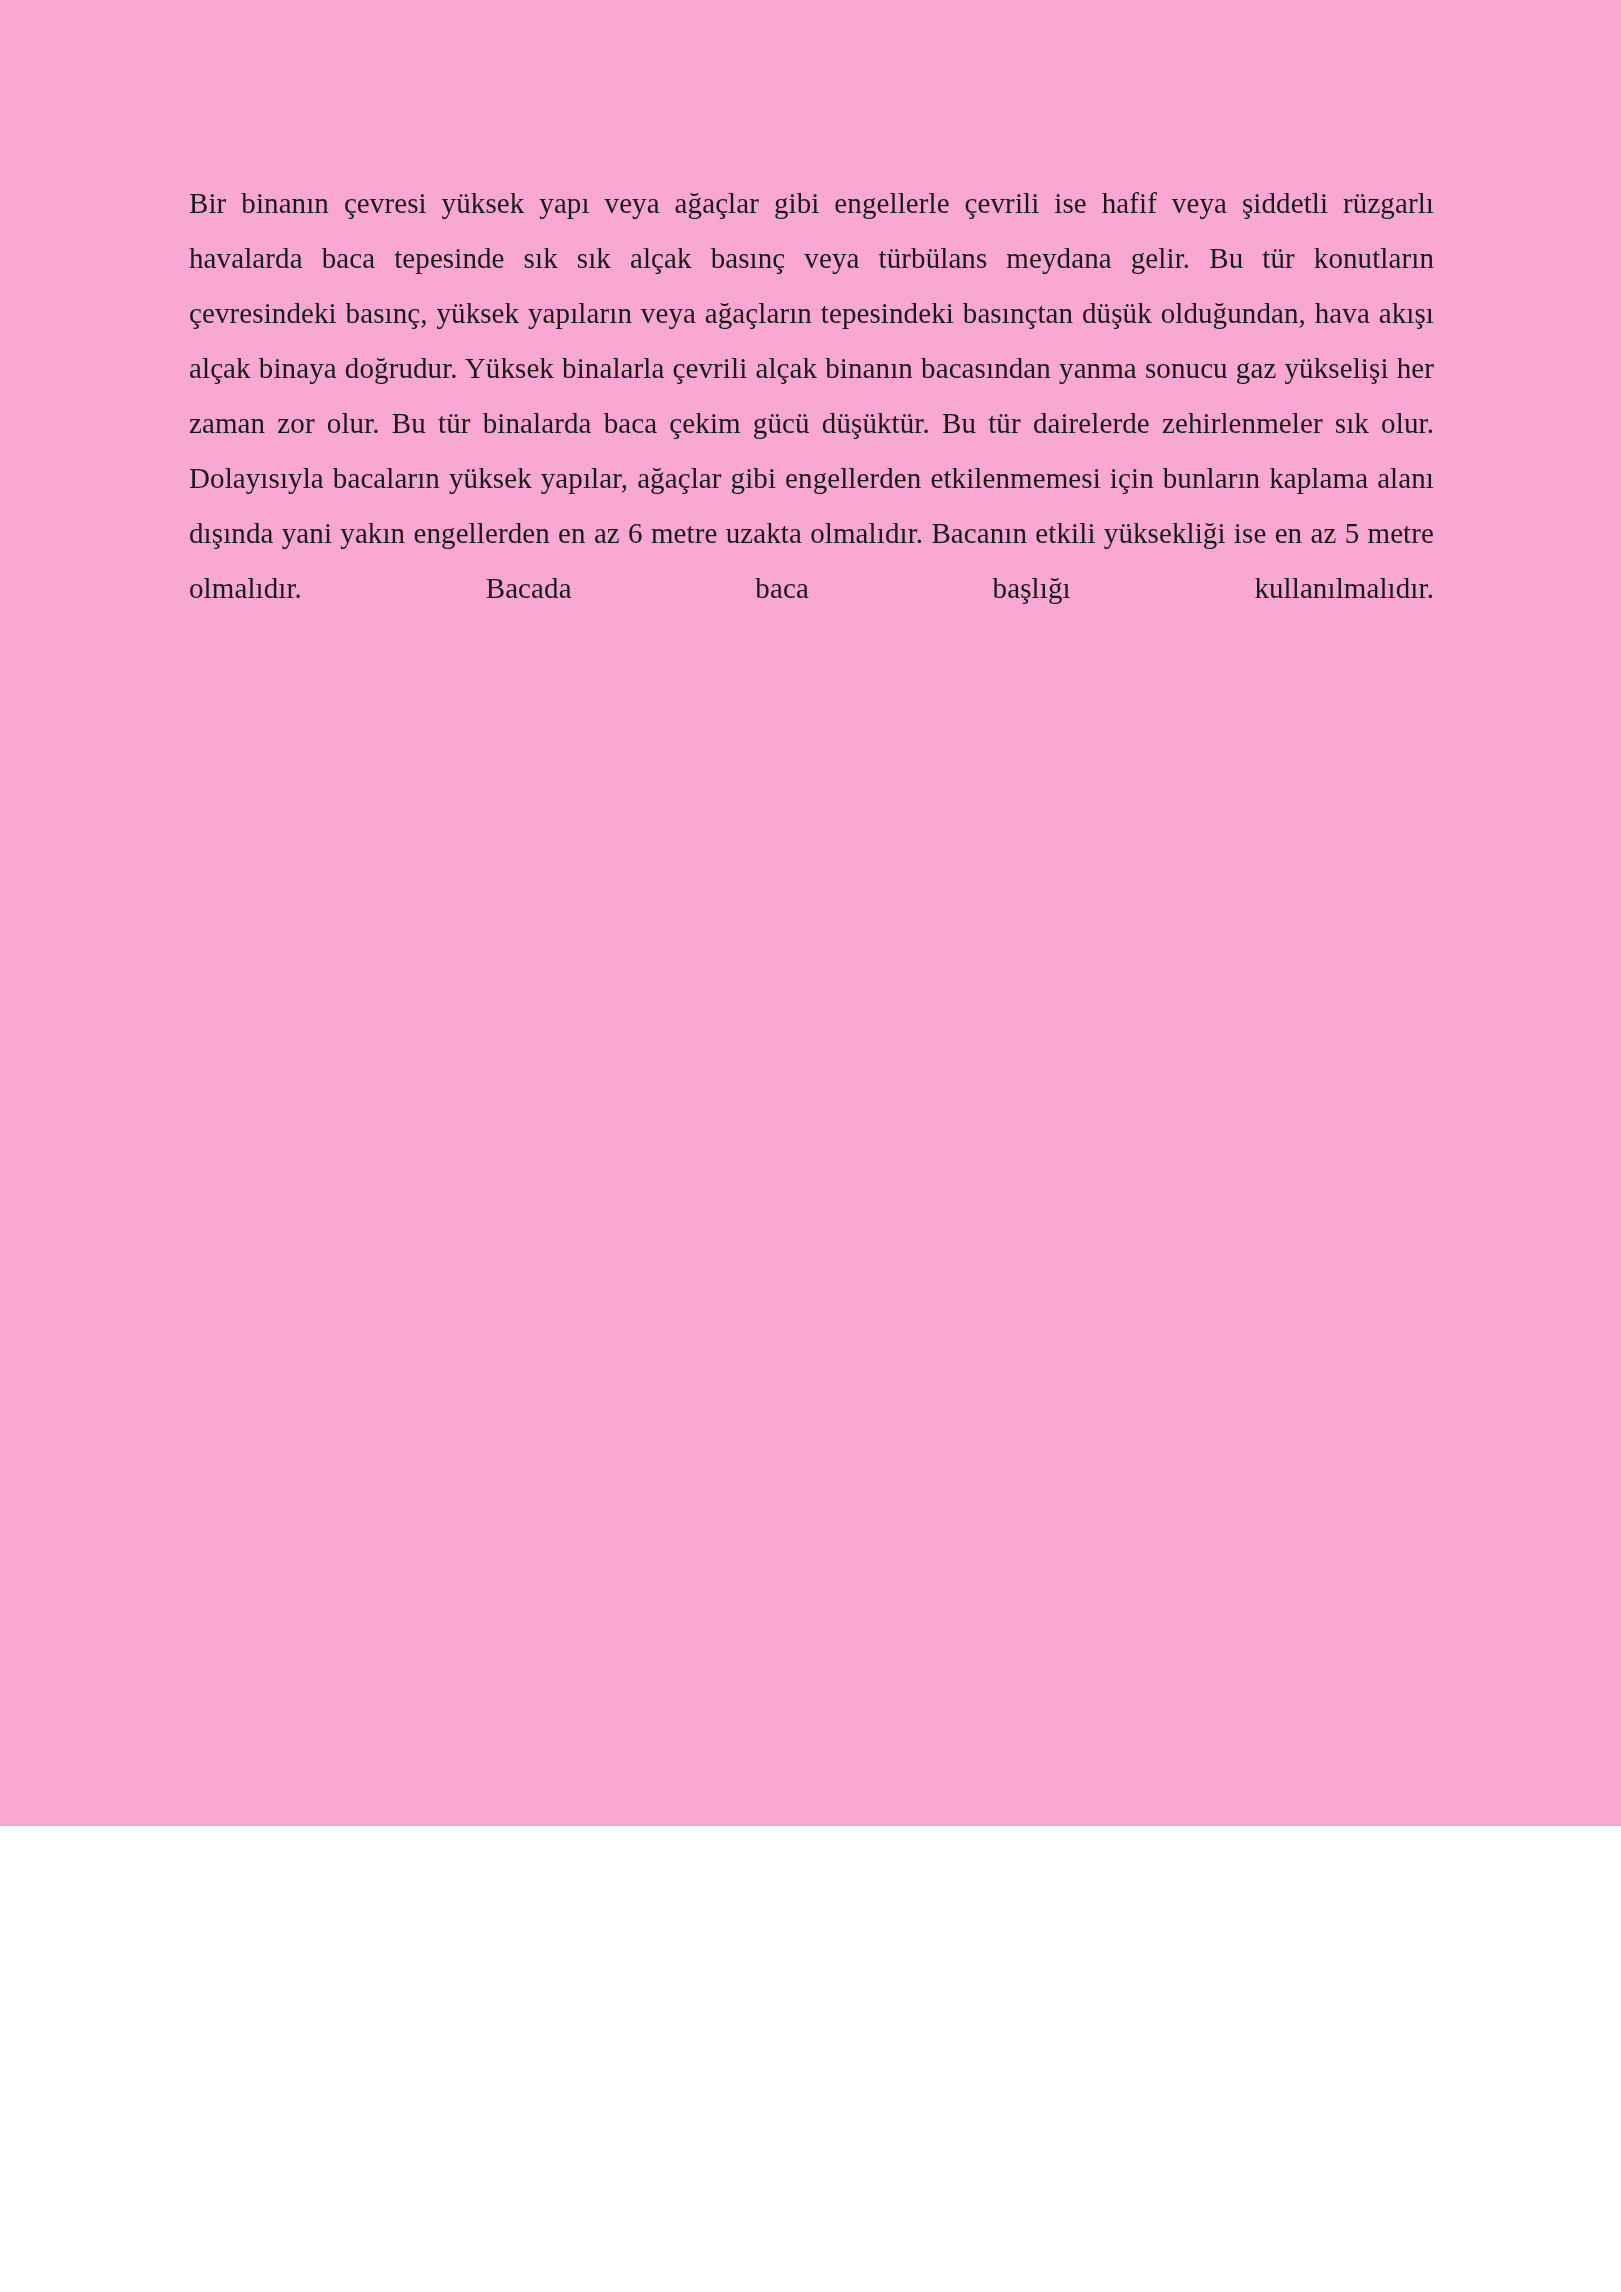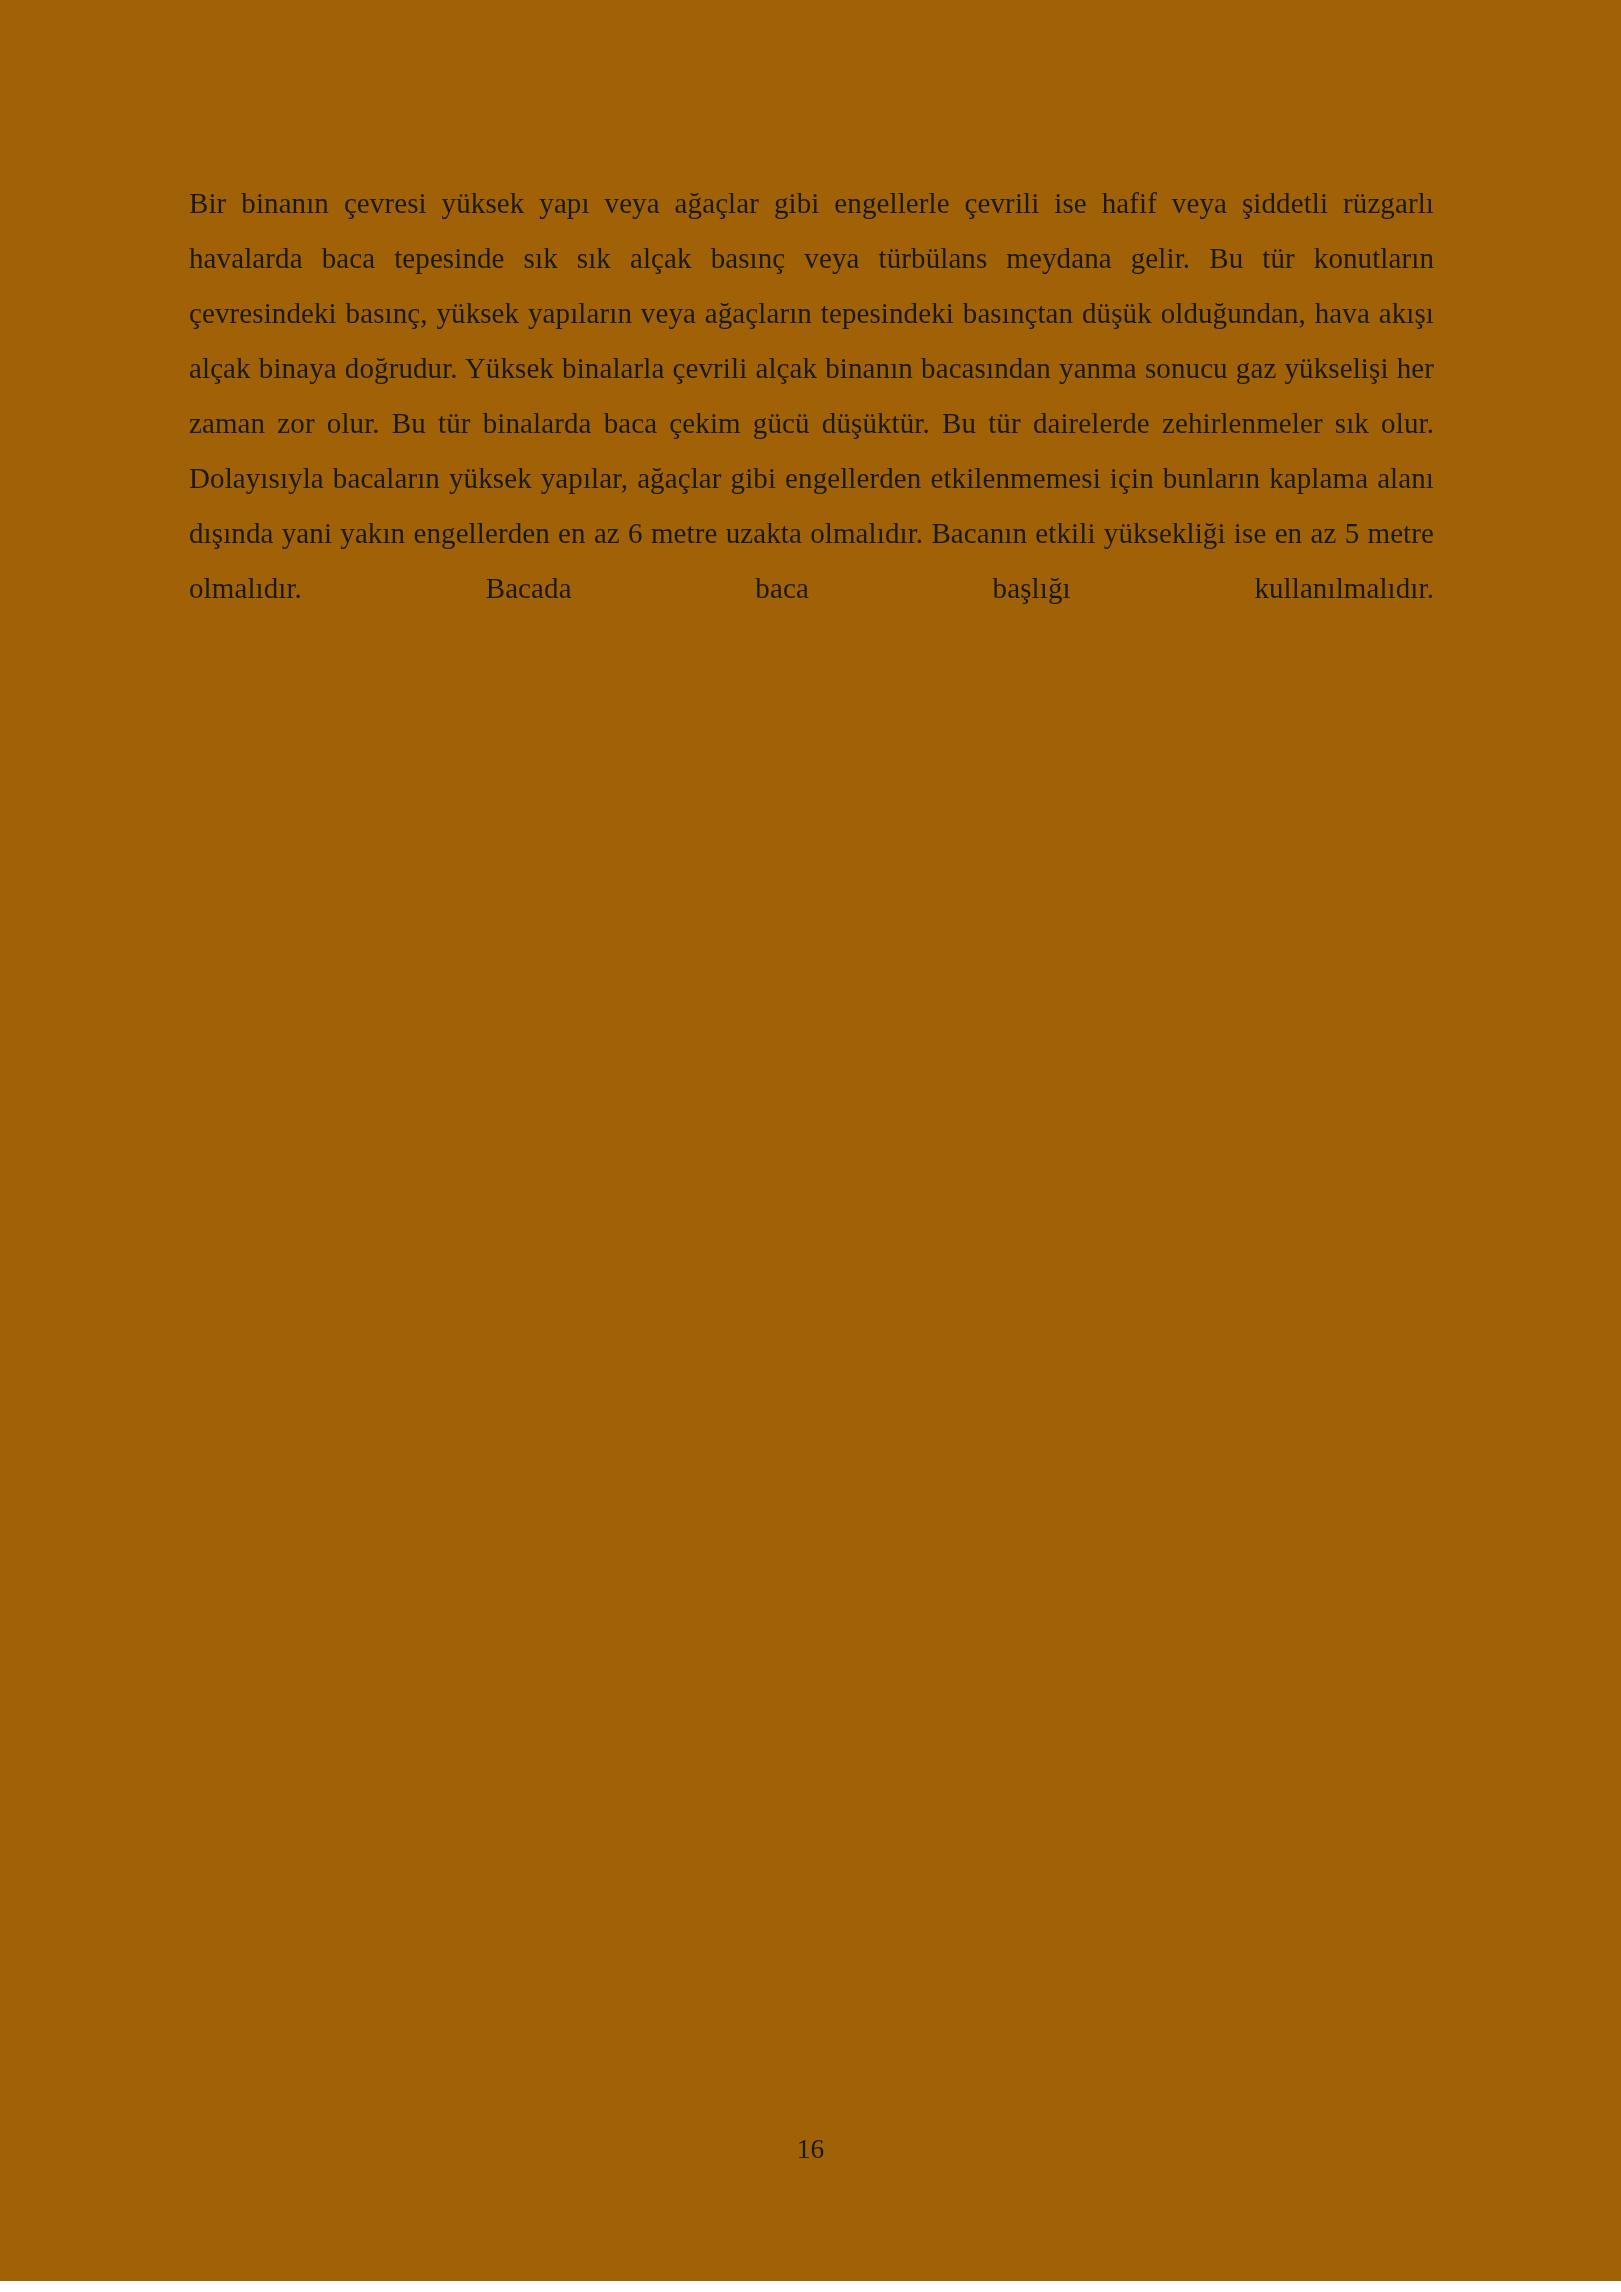--- a/index.html
+++ b/index.html
@@ -3,22 +3,22 @@
 <meta charset="utf-8">
 <style>
   html, body {
     margin: 0;
     padding: 0;
     background: #ffffff;
   }
   .page {
     position: relative;
     width: 1621px;
-    height: 2281px;
-    background: #a16207;
+    height: 1826px;
+    background: #f9a8d4;
     box-sizing: border-box;
     font-family: "Liberation Serif", serif;
     color: #000000;
     overflow: hidden;
   }
   .content {
     position: absolute;
     left: 189px;
     top: 176px;
     width: 1245px;

